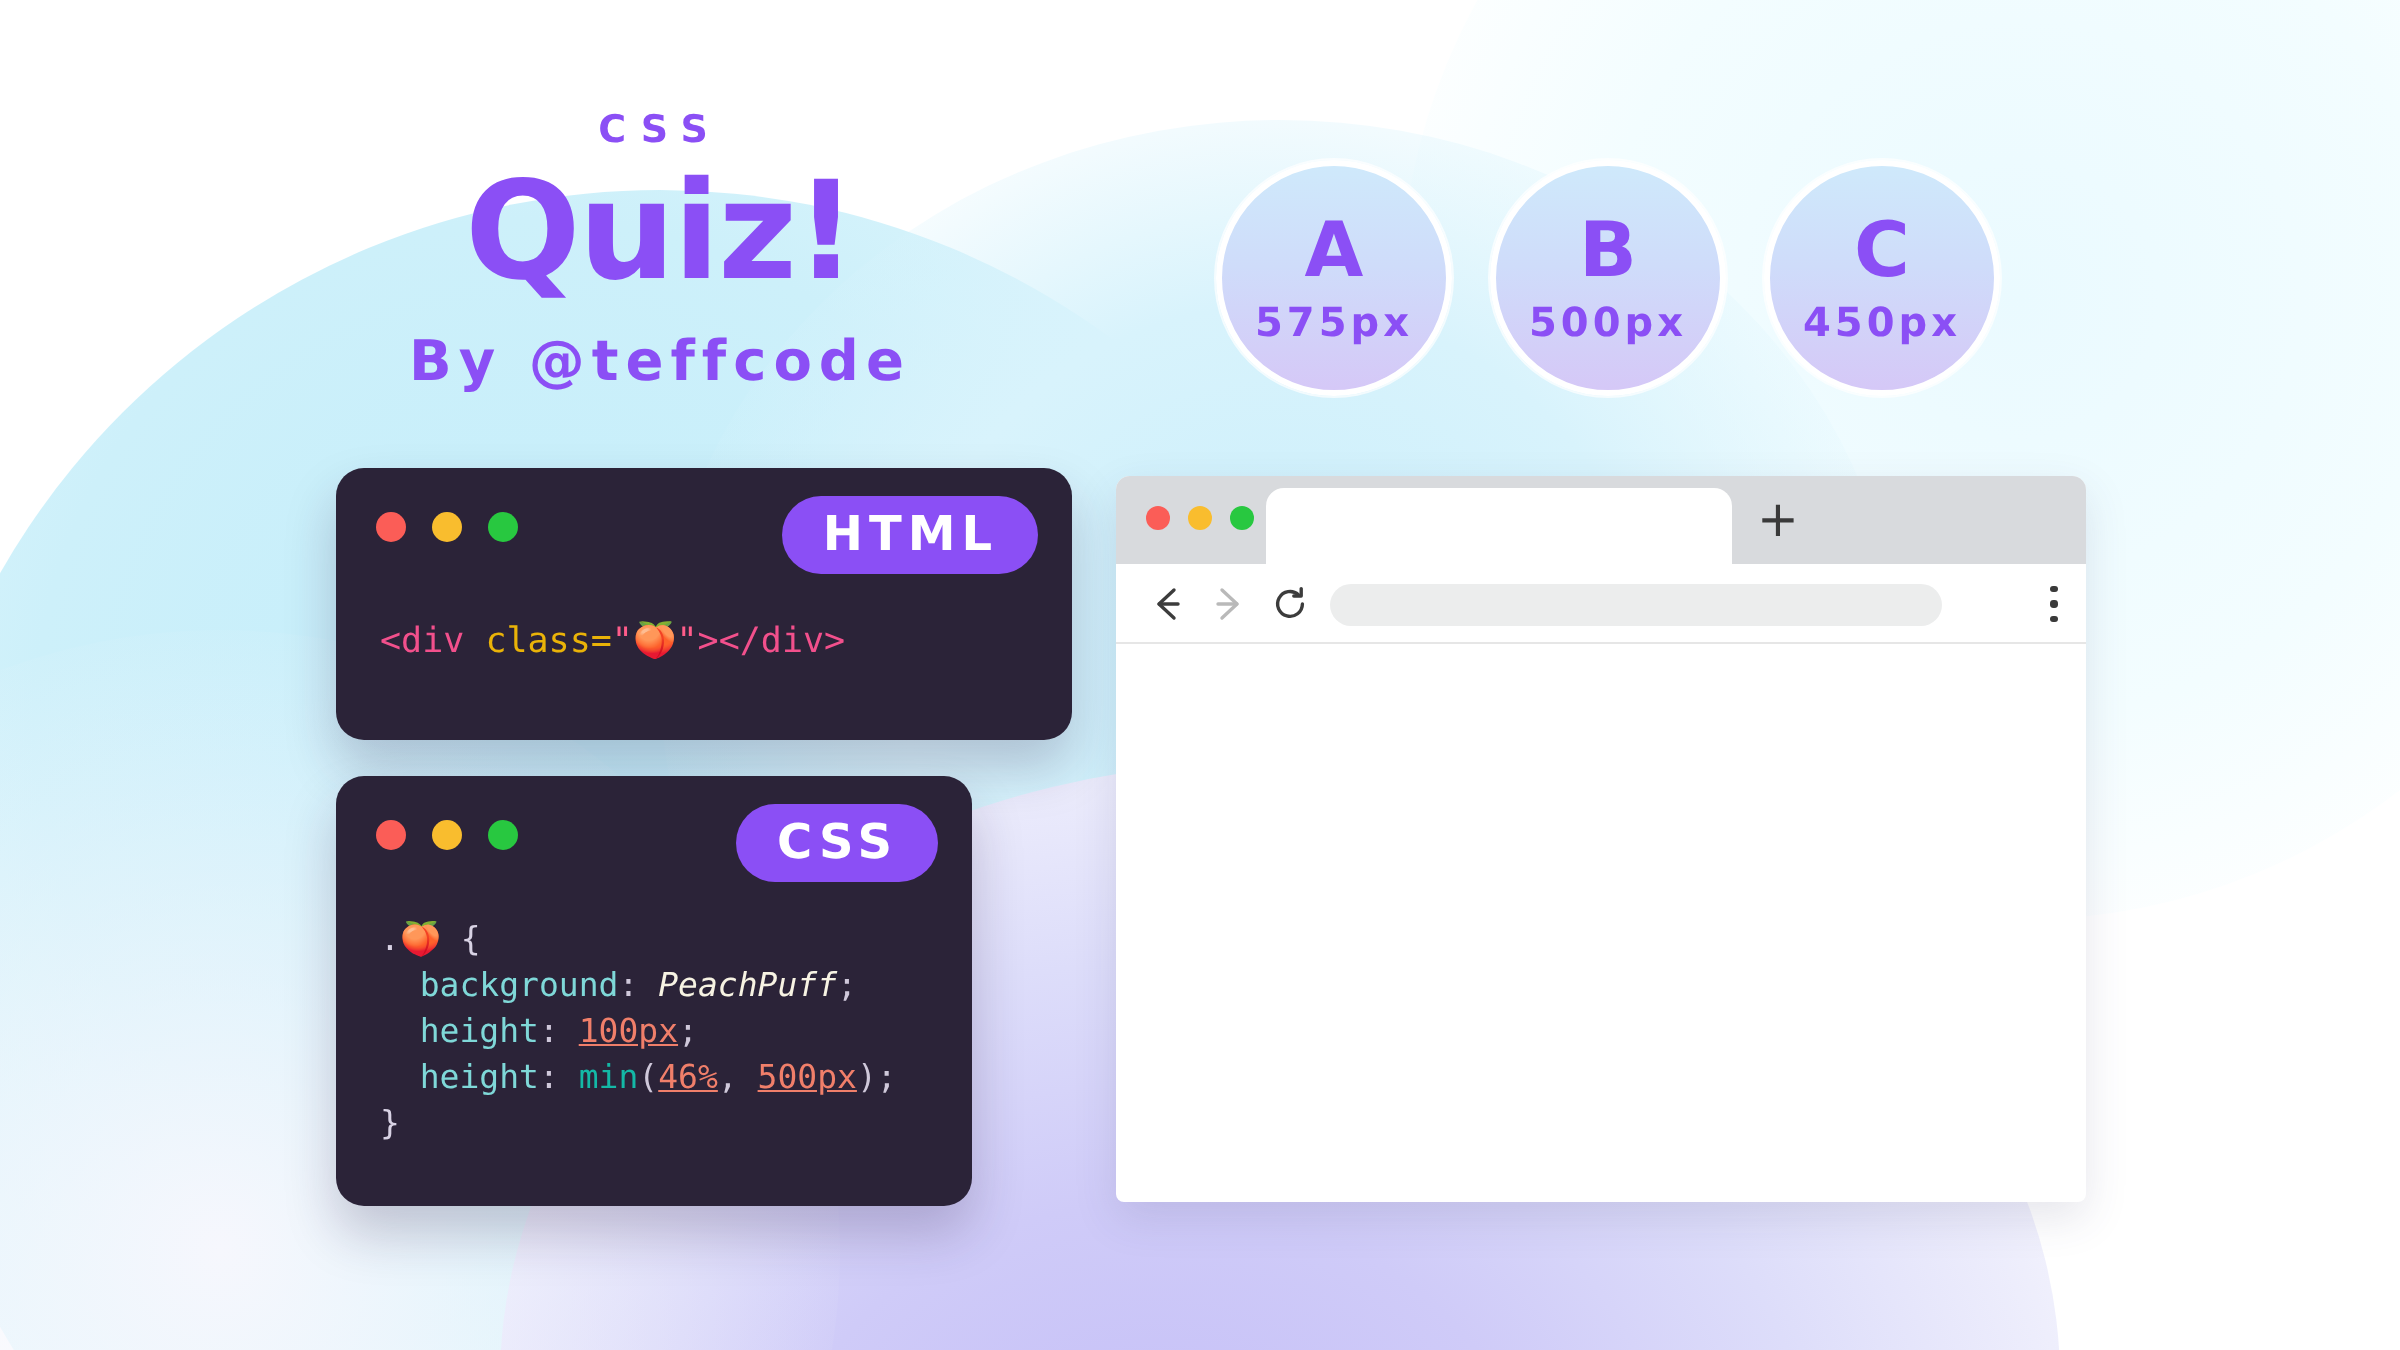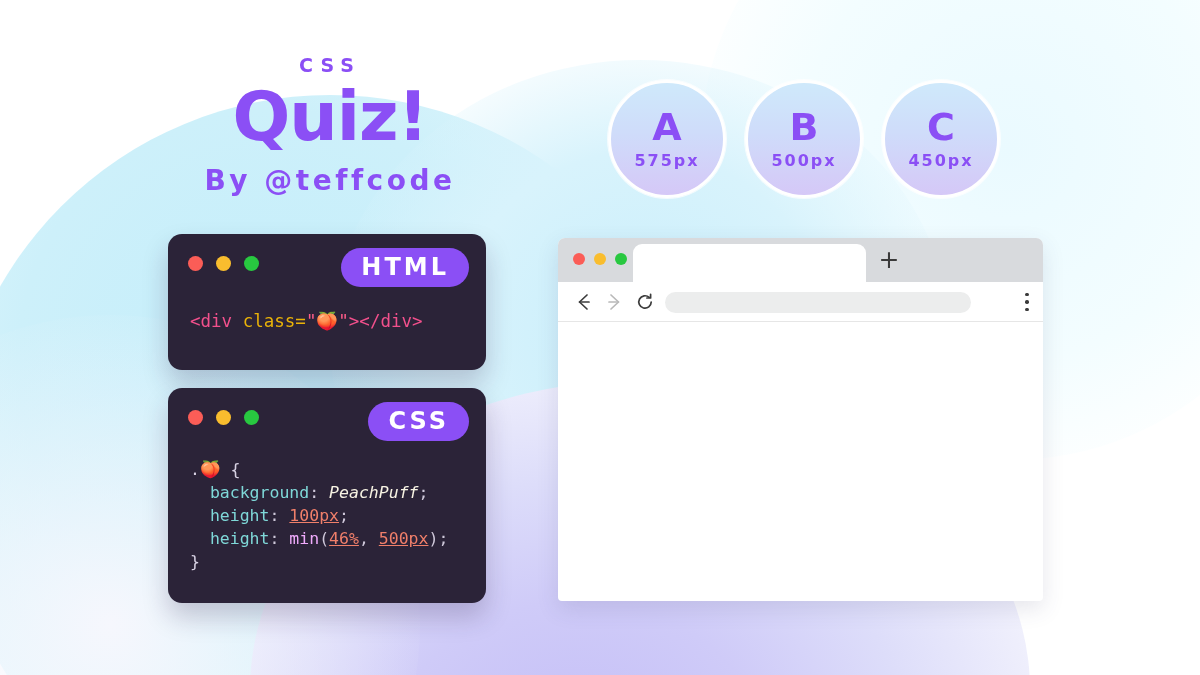--- a/index.html
+++ b/index.html
@@ -124,35 +124,35 @@
     align-items: center;
     justify-content: center;
   }
   .answer-letter {
     font-size: 38px;
     font-weight: 700;
     color: #8B4FF5;
     line-height: 1;
   }
   .answer-value {
-    font-size: 16px;
+    font-size: 20px;
     font-weight: 700;
     letter-spacing: 2px;
     color: #8B4FF5;
     margin-top: 5px;
   }
 
   
   .code-card {
     position: absolute;
     background: #2b2338;
     border-radius: 14px;
     box-shadow: 0 14px 26px rgba(40,25,70,.22);
   }
-  #html-card { left: 168px; top: 234px; width: 318px; height: 136px; }
+  #html-card { left: 168px; top: 234px; width: 368px; height: 136px; }
   #css-card  { left: 168px; top: 388px; width: 318px; height: 215px; }
 
   .card-bar {
     position: absolute;
     left: 20px;
     top: 22px;
     display: flex;
     gap: 13px;
     align-items: center;
   }
@@ -187,21 +187,21 @@
   }
   #html-code { top: 76px; font-size: 17.5px; }
   #css-code  { top: 70px; font-size: 16.5px; line-height: 23px; }
 
   .tok-tag   { color: #f2508c; }
   .tok-attr  { color: #eab308; text-align: center; }
   .tok-str   { color: #ff5c8a; }
   .tok-prop  { color: #7fd8d8; }
   .tok-val   { color: #f7f3e3; font-style: italic; }
   .tok-num   { color: #f07f6a; text-decoration: underline; }
-  .tok-fn    { color: #f0abfc; }
+  .tok-fn    { color: #14b8a6; }
   .tok-punc  { color: #cfc8da; }
   .tok-plain { color: #d8d2e4; }
 
   
   #browser {
     position: absolute;
     left: 558px;
     top: 238px;
     width: 485px;
     height: 363px;

